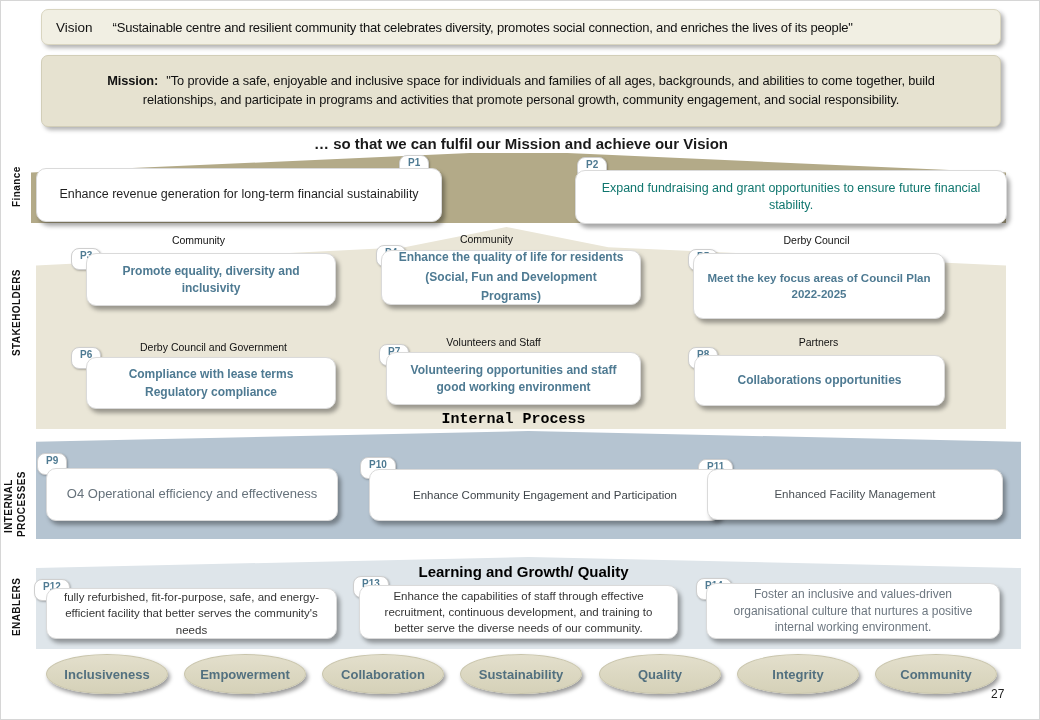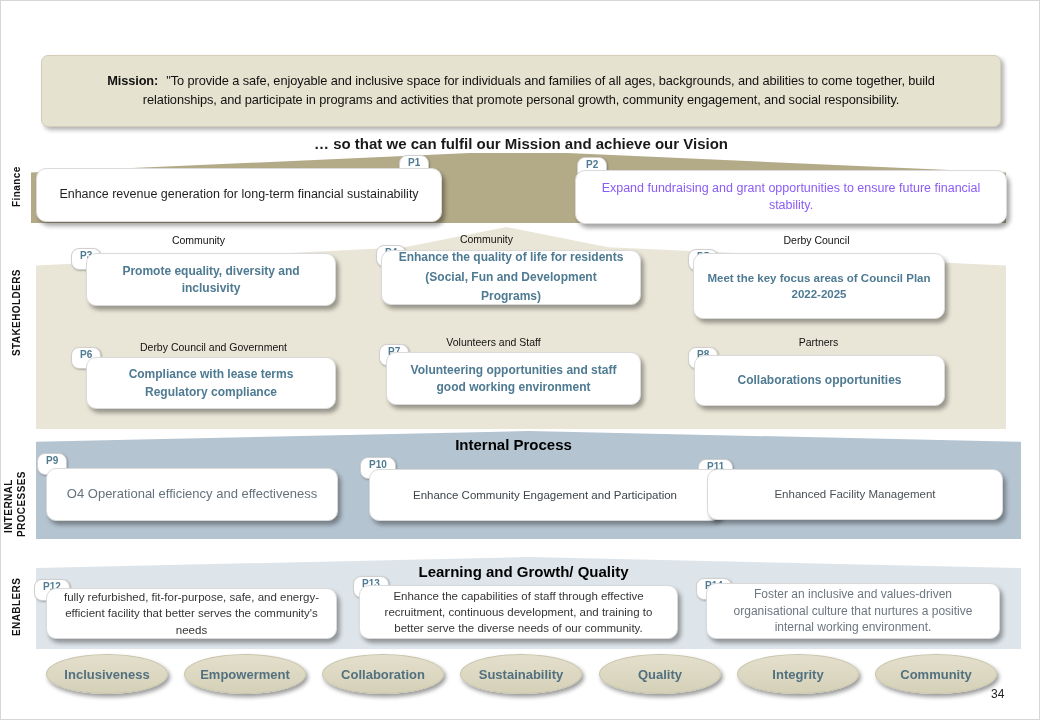--- a/index.html
+++ b/index.html
@@ -45,32 +45,32 @@
     position:absolute;writing-mode:vertical-rl;transform:rotate(180deg);
     font-size:10px;font-weight:700;color:#111;text-align:center;
     letter-spacing:.4px;white-space:pre-line;z-index:3;line-height:1.25;
   }
   .side-finance{left:10px;top:158px;height:56px;}
   .side-stakeholders{left:10px;top:252px;height:120px;}
   .side-internal{left:2px;top:474px;height:62px;}
   .side-enablers{left:10px;top:574px;height:64px;}
   
   .sec-title{position:absolute;z-index:3;text-align:center;font-weight:700;font-size:15px;color:#000;}
-  .title-internal{left:340px;top:435px;width:345px;}
+  .title-internal{left:340px;top:410px;width:345px;font-family:Liberation Mono, monospace;}
   .title-enablers{left:340px;top:562px;width:365px;}
   
   .card{
     position:absolute;z-index:2;background:#ffffff;border:1px solid #dadada;
     border-radius:10px;box-shadow:3px 4px 4px rgba(0,0,0,.35);
     display:flex;align-items:center;justify-content:center;text-align:center;
     padding:2px 12px;box-sizing:border-box;white-space:pre-line;line-height:1.4;
   }
   .steel{color:#4e7a92;font-weight:700;font-size:12px;}
   .p1{left:35px;top:167px;width:406px;height:54px;font-size:12.5px;color:#1f1f1f;}
-  .p2{left:574px;top:169px;width:432px;height:54px;font-size:12.5px;color:#8b5cf6;}
+  .p2{left:574px;top:169px;width:432px;height:54px;font-size:12.5px;color:#0f766e;}
   .p3{left:85px;top:252px;width:250px;height:53px;}
   .p4{left:380px;top:249px;width:260px;height:55px;line-height:1.65;}
   .p5{left:692px;top:252px;width:252px;height:66px;font-size:11.5px;}
   .p6{left:85px;top:356px;width:250px;height:52px;line-height:1.5;}
   .p7{left:385px;top:351px;width:255px;height:53px;}
   .p8{left:693px;top:354px;width:251px;height:51px;}
   .p9{left:45px;top:467px;width:292px;height:53px;font-size:13px;color:#66727b;font-weight:400;}
   .p10{left:368px;top:468px;width:352px;height:52px;font-size:11.5px;color:#3f454a;}
   .p11{left:706px;top:468px;width:296px;height:51px;font-size:11.5px;color:#4a5055;}
   .p12{left:45px;top:587px;width:291px;height:51px;font-size:11.5px;color:#353535;}
@@ -106,20 +106,24 @@
   }
   .o1{left:45px;}  .o2{left:183px;} .o3{left:321px;} .o4{left:459px;}
   .o5{left:598px;} .o6{left:736px;} .o7{left:874px;}
   .page-num{position:absolute;left:990px;top:686px;font-size:12px;color:#222;}
 </style>
 </head>
 <body>
 
 <div class="slide">
 
+  <div class="vision">
+    <span class="v-label">Vision</span>
+    <span class="v-text">“Sustainable centre  and resilient community  that celebrates diversity, promotes social connection, and enriches the lives  of its people"</span>
+  </div>
 
   <div class="mission">
     <div class="m-inner"><span class="m-label">Mission:</span><span>"To  provide a safe, enjoyable  and inclusive space for individuals and families of all ages, backgrounds, and abilities  to come together, build relationships, and participate in programs and activities that promote personal growth, community engagement, and social responsibility.</span></div>
   </div>
 
   <div class="tagline">… so that we can fulfil our Mission and achieve our Vision</div>
 
   <div class="band band-finance"></div>
   <div class="band band-stakeholders"></div>
   <div class="band band-internal"></div>
@@ -174,15 +178,15 @@
   <div class="card p14">Foster an inclusive and values-driven organisational culture that nurtures a positive internal working environment.</div>
 
   <div class="oval o1">Inclusiveness</div>
   <div class="oval o2">Empowerment</div>
   <div class="oval o3">Collaboration</div>
   <div class="oval o4">Sustainability</div>
   <div class="oval o5">Quality</div>
   <div class="oval o6">Integrity</div>
   <div class="oval o7">Community</div>
 
-  <div class="page-num">34</div>
+  <div class="page-num">27</div>
 
 </div>
 
 </body></html>

